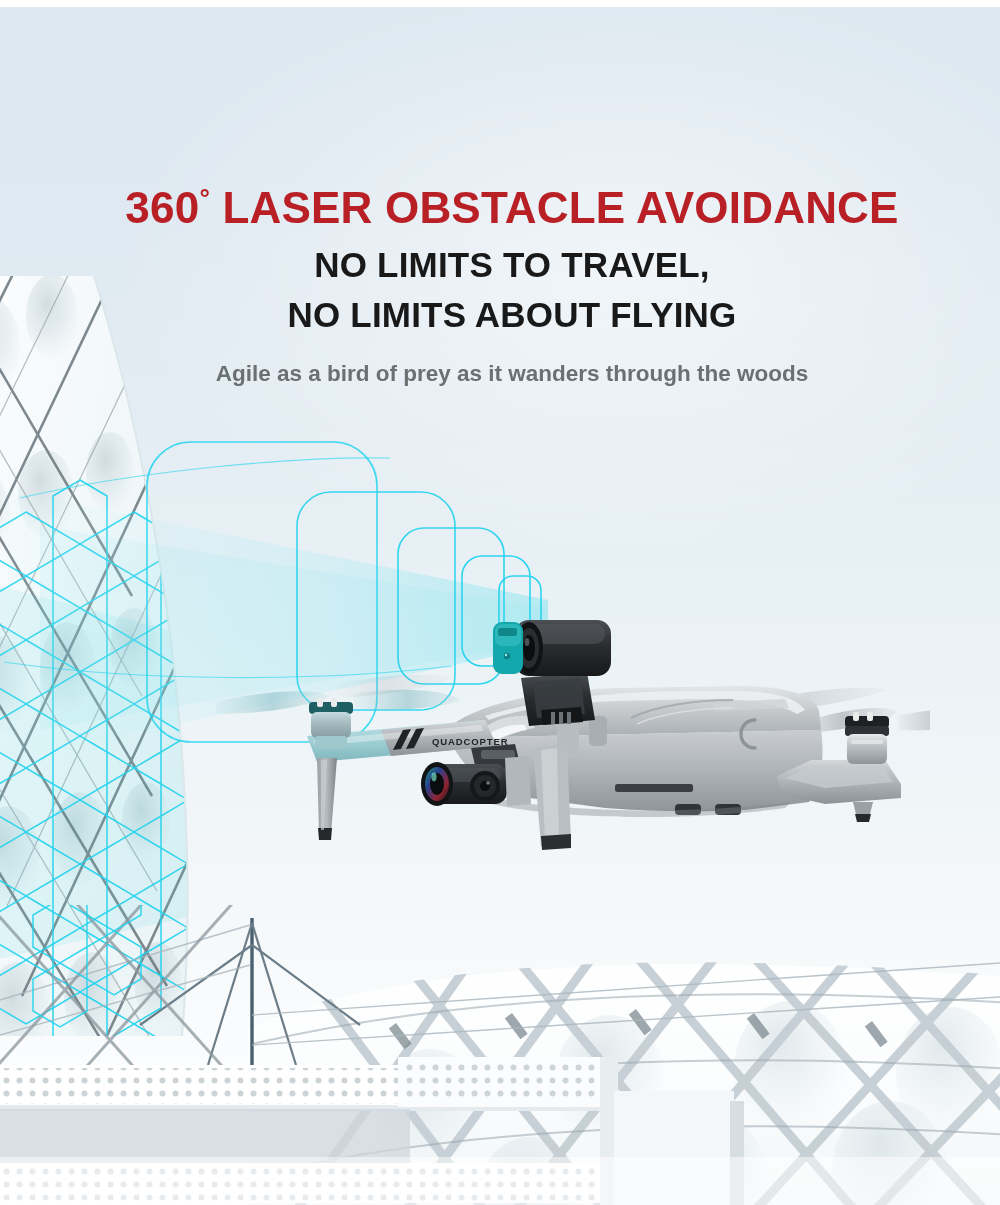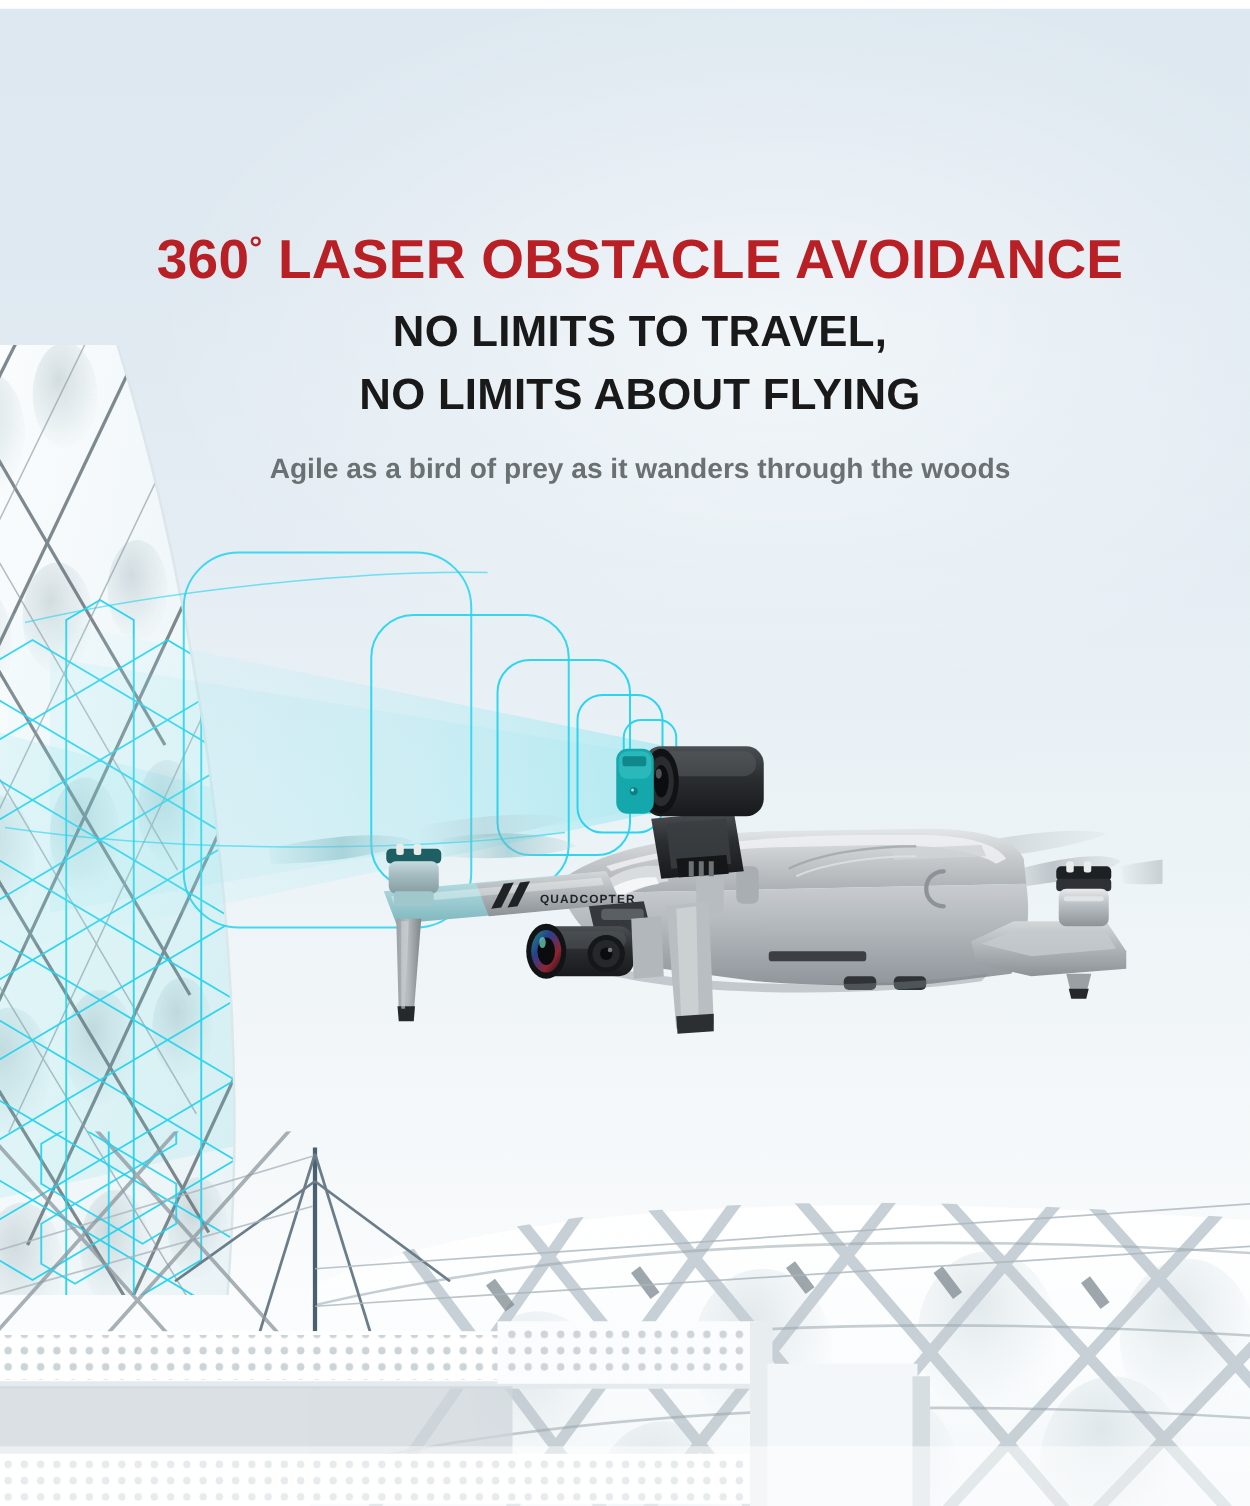--- a/index.html
+++ b/index.html
@@ -36,21 +36,21 @@
   .left-tower { position:absolute; left:-18px; top:276px; width:270px; height:760px; overflow:hidden; }
   .left-tower svg { display:block; }
 
   
   .bottom-bldg { position:absolute; left:0; top:905px; width:1000px; height:300px; overflow:hidden; }
 
   
   .laser-layer { position:absolute; left:0; top:430px; width:1000px; height:420px; }
 
   
-  .drone { position:absolute; left:185px; top:575px; width:745px; height:265px; }
+  .drone { position:absolute; left:185px; top:598px; width:745px; height:265px; }
 
   
   .textblock { position:absolute; left:0; top:170px; width:1000px; text-align:center; z-index:30;margin-left:12px; }
   .h-red {
     color:#b92026; font-size:44px; font-weight:bold; letter-spacing:.2px;
     line-height:56px; white-space:nowrap;
   }
   .h-red .deg { font-size:26px; vertical-align:28%; font-weight:bold; }
   .h-black {
     color:#191919; font-size:35px; font-weight:bold; line-height:54px;

